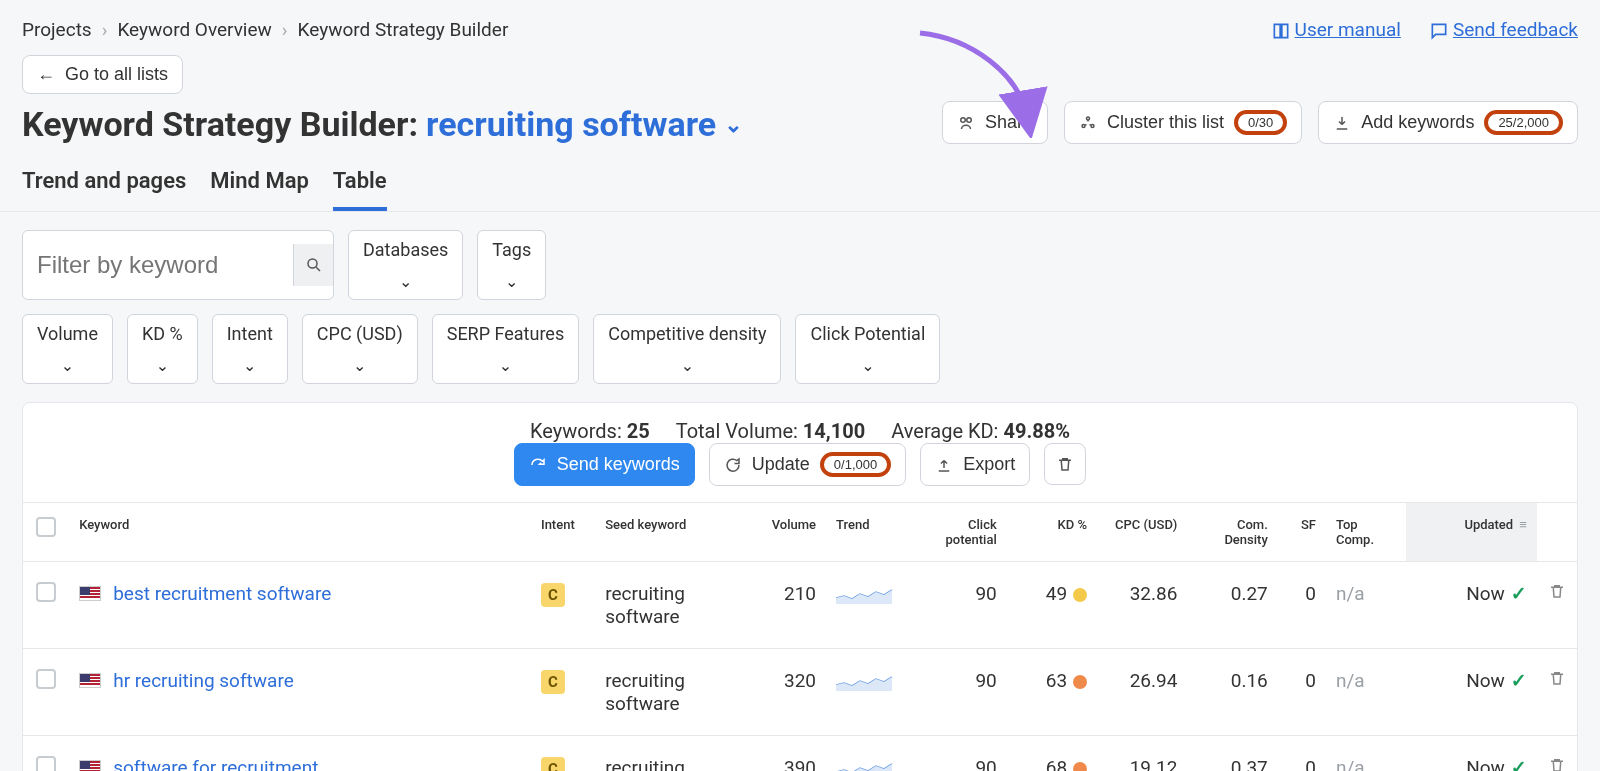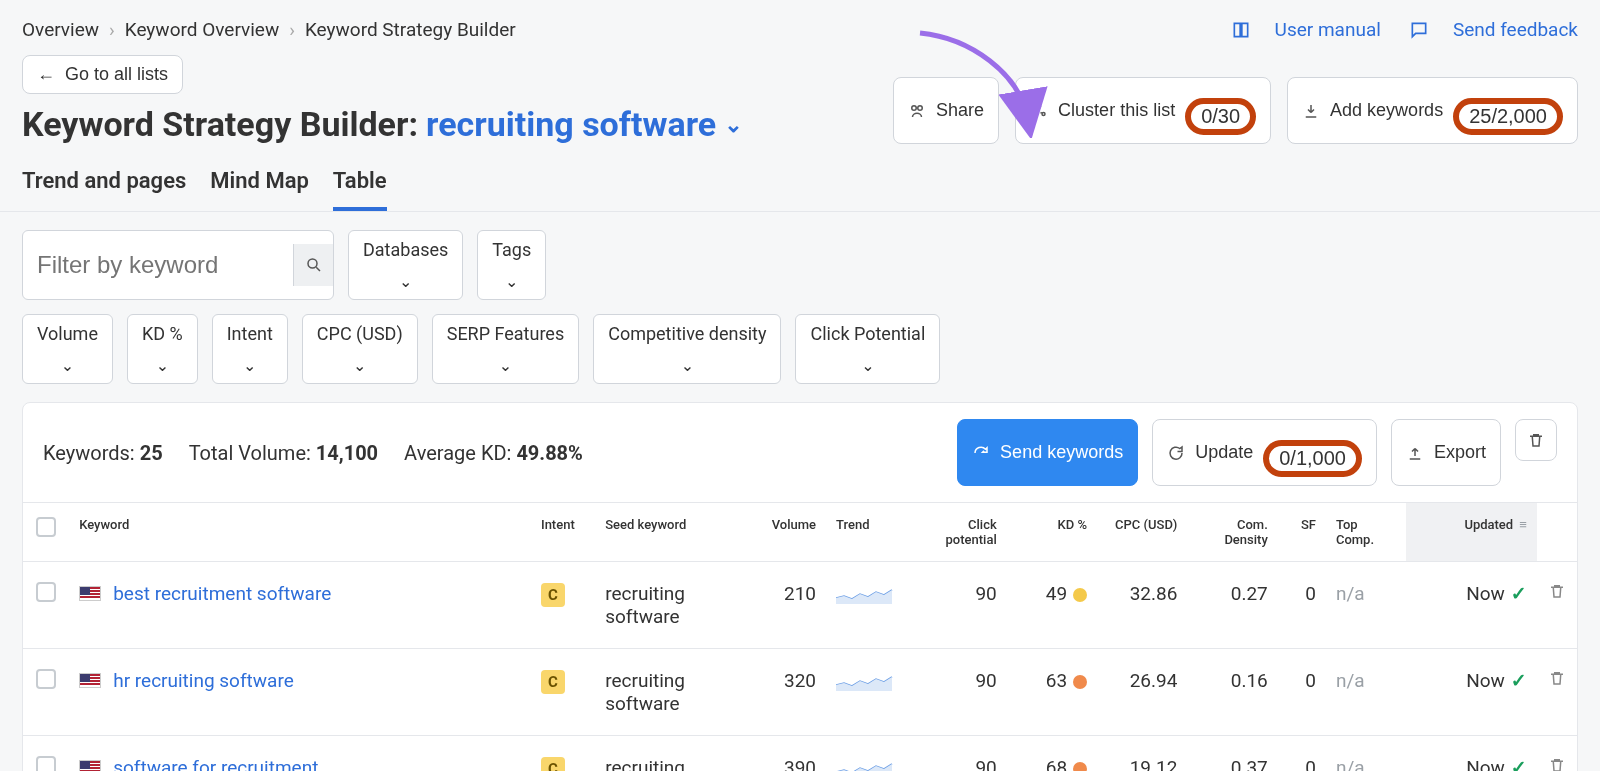--- a/index.html
+++ b/index.html
@@ -16,48 +16,47 @@
   .topbar {
     display: flex;
     justify-content: space-between;
     align-items: center;
     padding: 18px 22px 8px 22px;
   }
   .breadcrumbs { display: flex; align-items: center; gap: 10px; font-size: 19px; color: #333; }
   .breadcrumbs .crumb { color: #333; }
   .breadcrumbs .sep { color: #aaa; }
   .top-links { display: flex; gap: 28px; align-items: center; font-size: 19px; }
-  .top-links .link { display: inline-flex; align-items: center; gap: 24px; color: #2e6ed9; cursor: pointer; }
+  .top-links .link { display: inline-flex; align-items: flex-end; gap: 4px; color: #2e6ed9; cursor: pointer; text-decoration: underline; }
 
   
   .title-row {
     display: flex;
     justify-content: space-between;
     align-items: flex-end;
     padding: 6px 22px 0 22px;
   }
   .title-left { display: flex; flex-direction: column; gap: 10px; }
   .btn {
     display: inline-flex; align-items: center; gap: 10px;
     background: #fff;
     border: 1px solid #d1d5db;
     border-radius: 8px;
     padding: 8px 14px;
     font-size: 18px;
     color: #333;
     cursor: pointer;
   }
   .btn .pill {
-    border: 6px solid #c2410c;
+    border: 4px solid #c2410c;
     border-radius: 999px;
     padding: 1px 10px;
-    font-size: 20px;
+    font-size: 13px;
     color: #333;
     background: #fff;
-    margin-top: 12px;
   }
   .go-lists { width: fit-content; }
   .page-title {
     font-size: 34px;
     font-weight: 700;
     display: flex; align-items: center; gap: 8px;
   }
   .page-title .list-name { color: #2e6ed9; font-weight: 700; display: inline-flex; align-items: center; gap: 8px; }
   .chev { font-size: 22px; color: #2e6ed9; }
 
@@ -104,20 +103,21 @@
   .panel {
     margin: 18px 22px 0 22px;
     background: #fff;
     border: 1px solid #e5e7eb;
     border-radius: 8px;
     overflow: hidden;
   }
   .summary {
     display: flex; justify-content: space-between; align-items: center;
     padding: 16px 20px;
+    flex-direction: column;
   }
   .summary-left { display: flex; gap: 26px; font-size: 20px; }
   .summary-left .val { font-weight: 700; }
   .summary-right { display: flex; gap: 14px; }
   .btn.primary { background: #2f88f0; color: #fff; border-color: #2f88f0; }
   .icon-btn {
     display: inline-flex; align-items: center; justify-content: center;
     width: 42px; height: 42px;
     border: 1px solid #d1d5db; border-radius: 8px; background: #fff; cursor: pointer;
   }
@@ -184,21 +184,21 @@
     left: 910px;
     top: 28px;
     pointer-events: none;
   }
 </style>
 </head>
 <body>
 
 <div class="topbar">
   <div class="breadcrumbs">
-    <span class="crumb">Overview</span>
+    <span class="crumb">Projects</span>
     <span class="sep">›</span>
     <span class="crumb">Keyword Overview</span>
     <span class="sep">›</span>
     <span class="crumb">Keyword Strategy Builder</span>
   </div>
   <div class="top-links">
     <span class="link">
       <svg width="20" height="20" viewBox="0 0 24 24" fill="none" stroke="#2e6ed9" stroke-width="2">
           <path d="M4 4h7v16H4zM13 4h7v16h-7z"></path>
         </svg>

